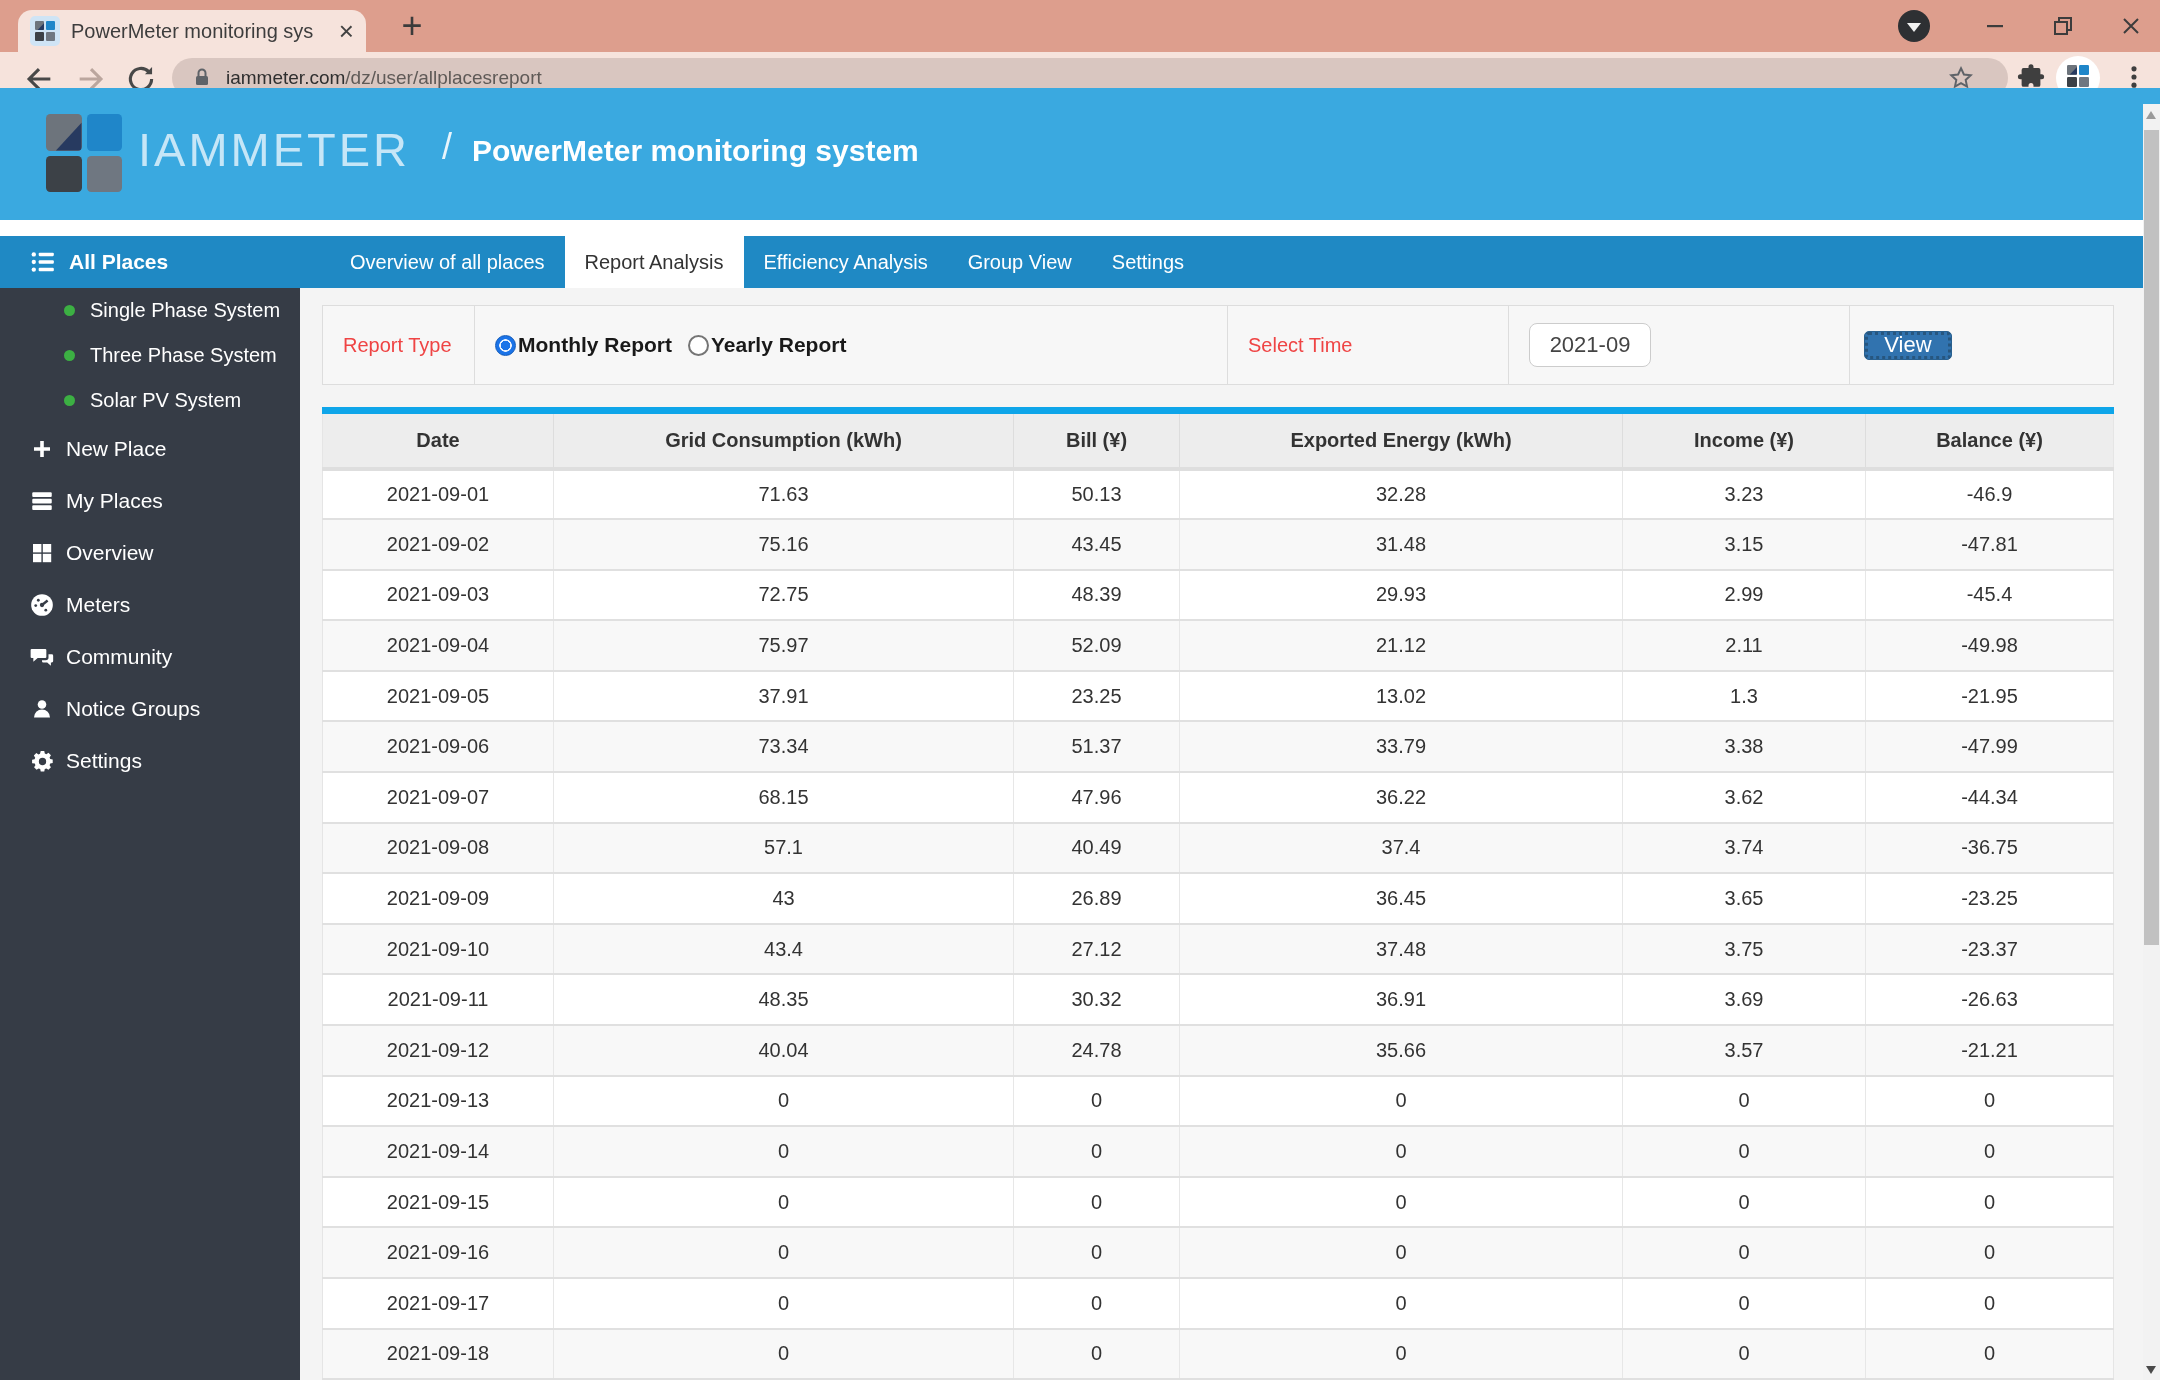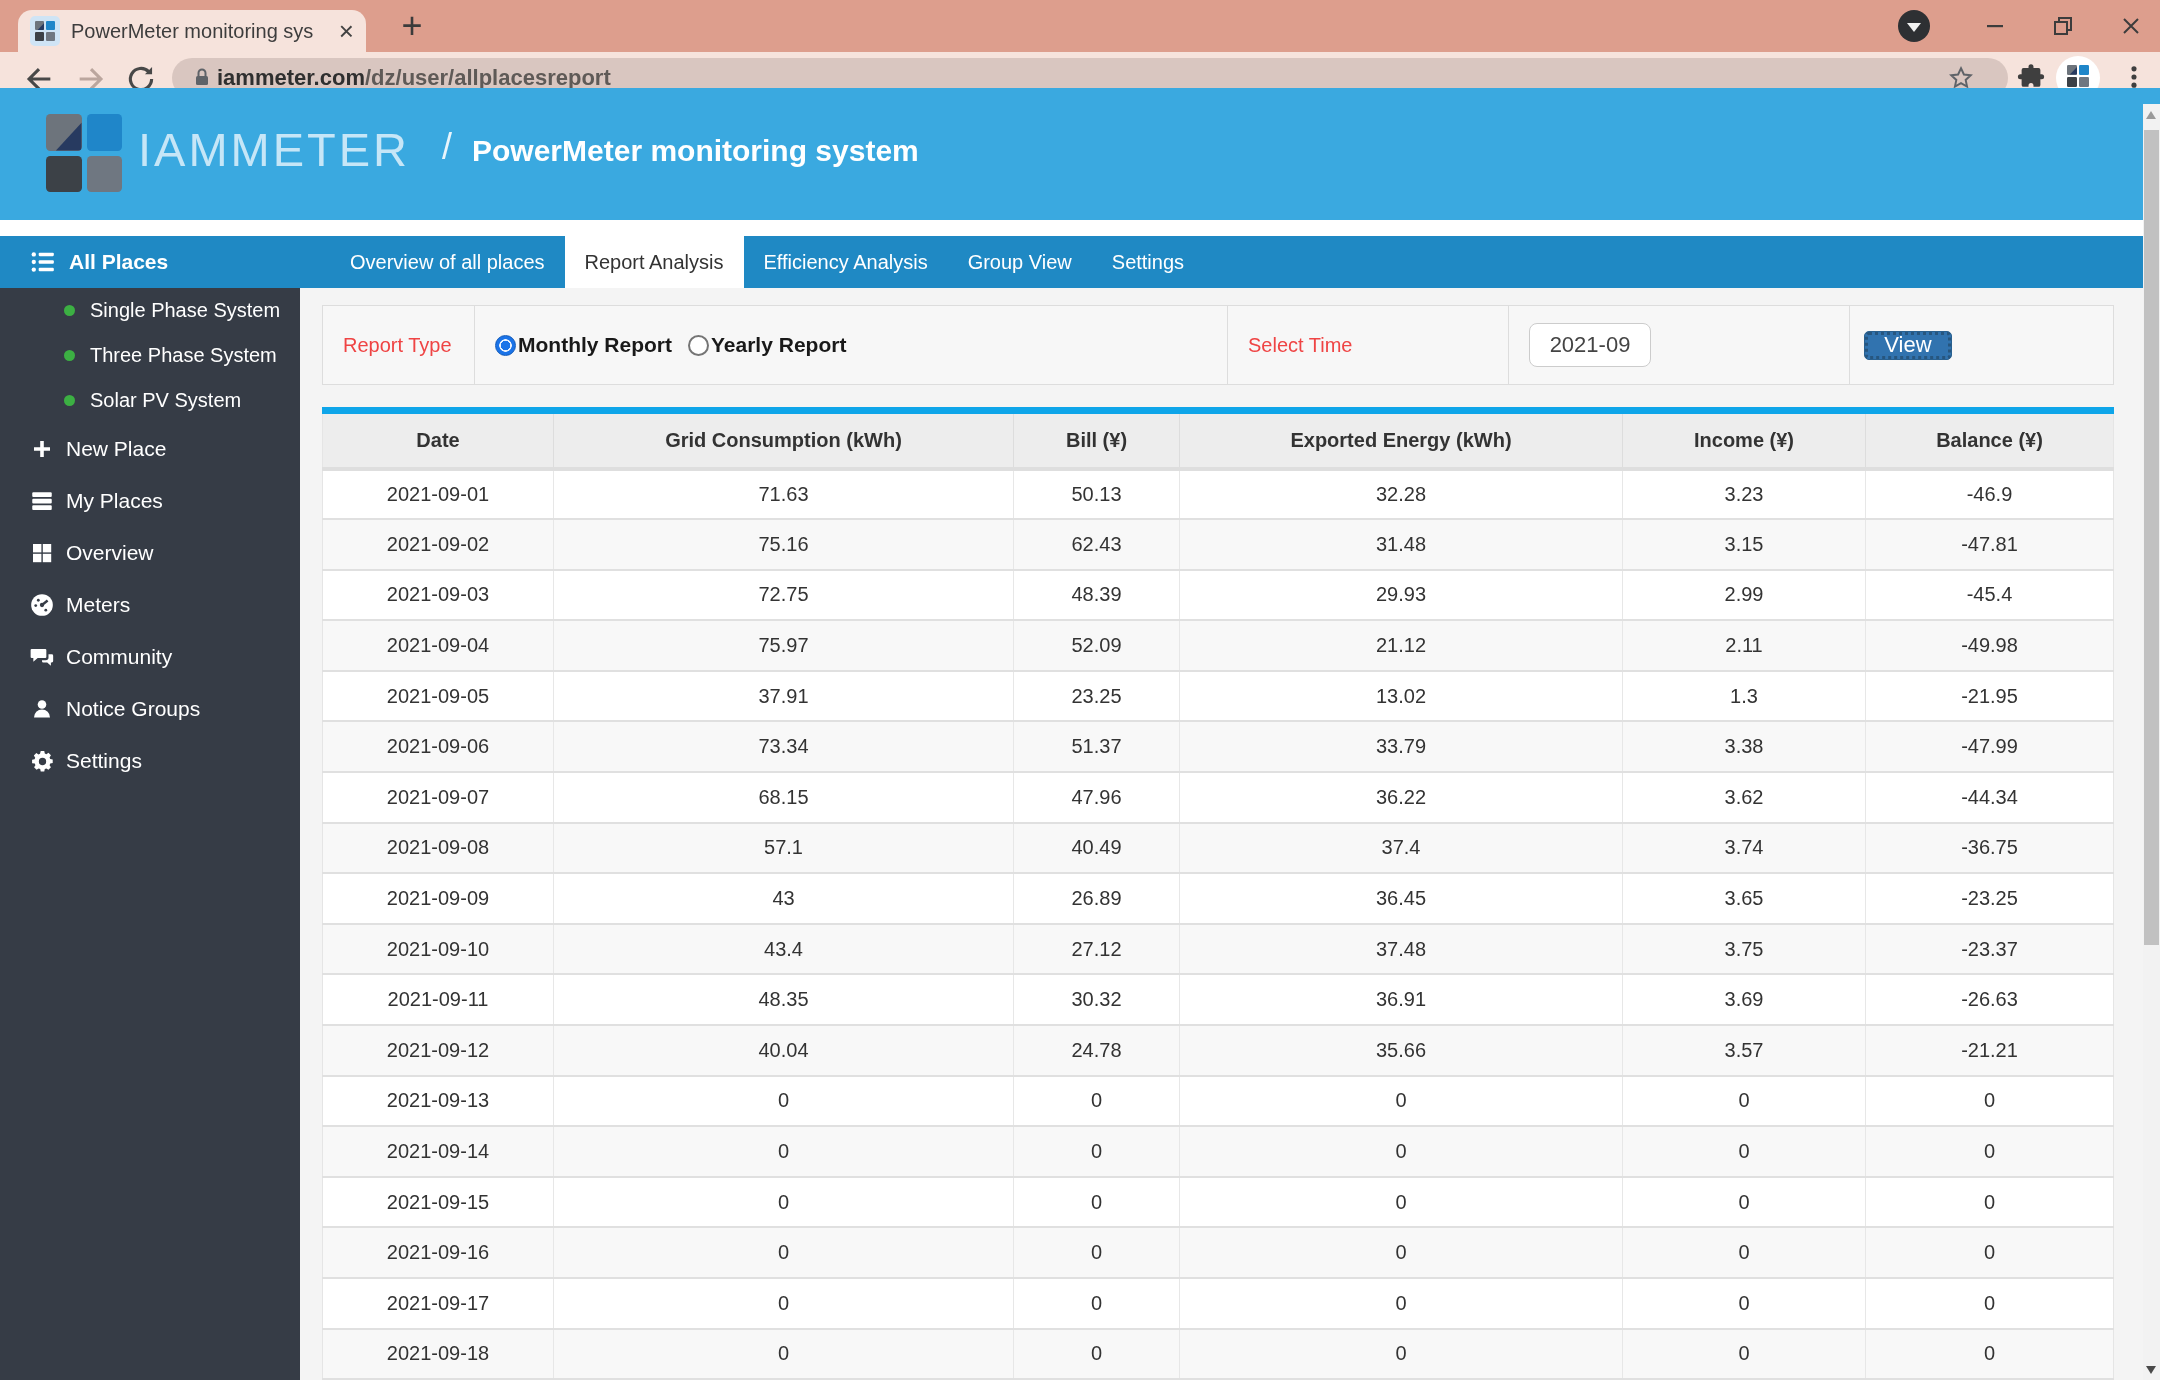--- a/index.html
+++ b/index.html
@@ -23,21 +23,21 @@
   .profile-chip .tri { width:0; height:0; border-left:7px solid transparent; border-right:7px solid transparent;
     border-top:9px solid #f2f2f2; margin-top:2px; }
   .winbtn { width:38px; height:38px; display:flex; align-items:center; justify-content:center; }
 
   
   .toolbar { position:absolute; left:0; top:52px; width:2160px; height:52px; background:#f6e3dc;
     border-bottom:1px solid #ccb9b2; }
   .navbtn { position:absolute; top:10px; width:34px; height:34px; }
   .urlbar { position:absolute; left:172px; top:58px; width:1836px; height:40px; background:#d9c6c0;
     border-radius:20px; display:flex; align-items:center; }
-  .url-text { font-size:22px; margin-left:3px; color:#2f2f2f;font-weight:bold; }
+  .url-text { font-size:19px; margin-left:12px; color:#2f2f2f; }
   .url-path { color:#5f5a57; }
   .star-icon { position:absolute; right:34px; top:7px; }
   .ext-icon { position:absolute; left:2016px; top:63px; }
   .avatar { position:absolute; left:2056px; top:56px; width:44px; height:44px; border-radius:50%;
     background:#fff; display:flex; flex-direction:column; align-items:center; justify-content:center; gap:2px; }
   .avatar-caption { width:22px; height:3px; background:#2f97d8; border-radius:1px; }
   .dots-icon { position:absolute; left:2120px; top:62px; }
 
   
   .logo-grid { display:grid; grid-template-columns:1fr 1fr; grid-template-rows:1fr 1fr; }
@@ -387,21 +387,21 @@
             <td>2021-09-01</td>
             <td>71.63</td>
             <td>50.13</td>
             <td>32.28</td>
             <td>3.23</td>
             <td>-46.9</td>
           </tr>
           <tr>
             <td>2021-09-02</td>
             <td>75.16</td>
-            <td>62.43</td>
+            <td>43.45</td>
             <td>31.48</td>
             <td>3.15</td>
             <td>-47.81</td>
           </tr>
           <tr>
             <td>2021-09-03</td>
             <td>72.75</td>
             <td>48.39</td>
             <td>29.93</td>
             <td>2.99</td>

